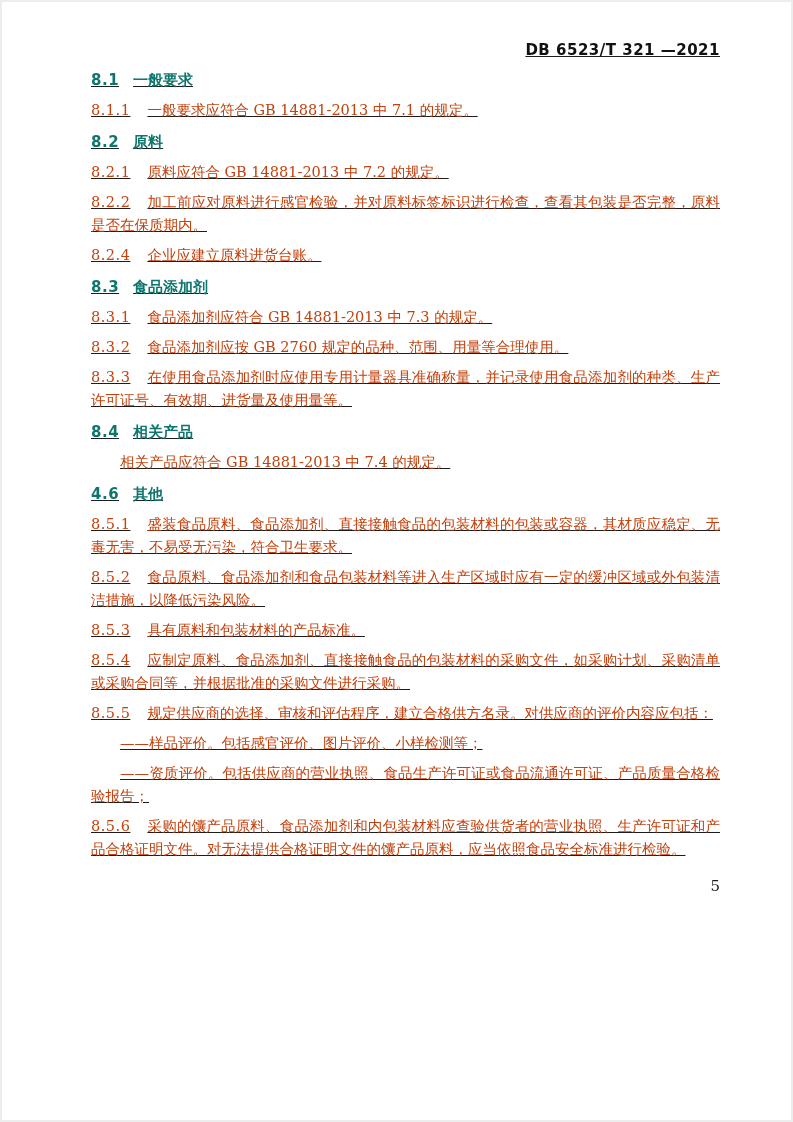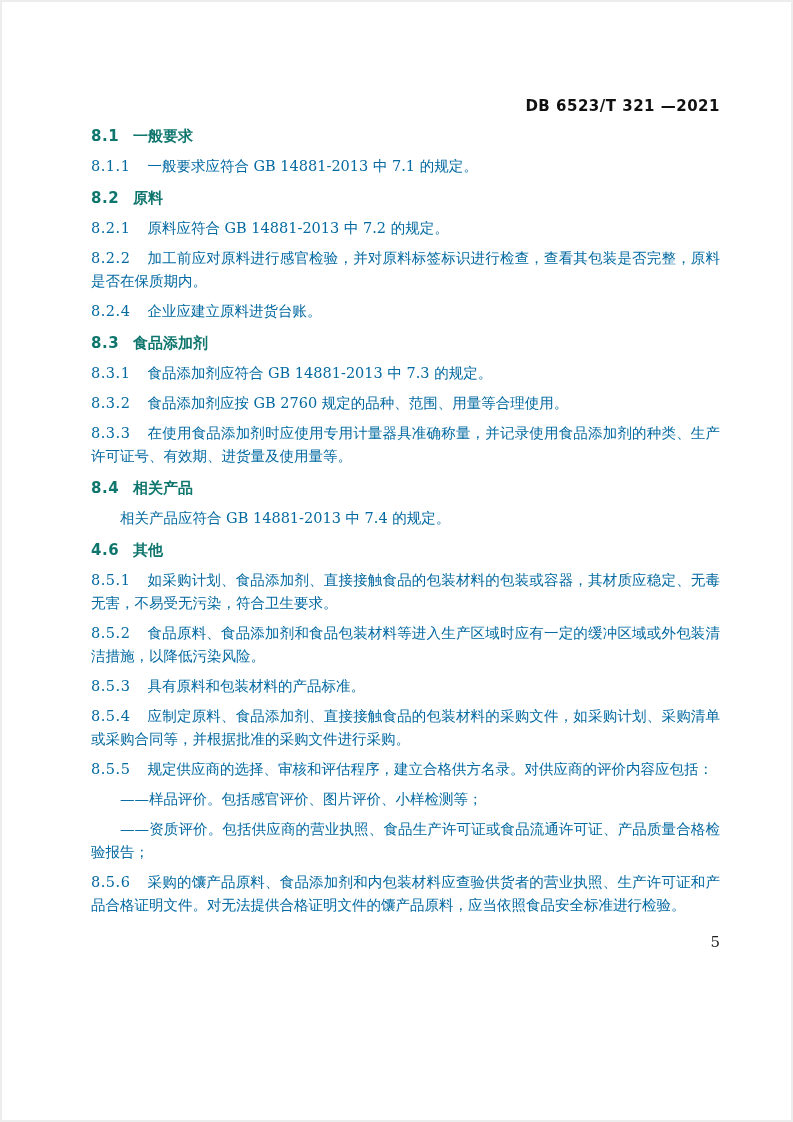--- a/index.html
+++ b/index.html
@@ -5,22 +5,23 @@
   html, body { margin: 0; padding: 0; background: #ffffff; }
   body {
     width: 793px; height: 1122px;
     font-family: "DejaVu Serif", "Liberation Serif", serif;
     color: #1c1c1c;
     position: relative;
     box-shadow: inset 0 0 0 2px #ededed;
     overflow: hidden;
   }
   .page-inner {
-    padding: 96px 73px 0 91px; 
+    padding: 40px 73px 0 91px; 
     box-sizing: border-box;
+    text-decoration: underline;
   }
   .page-header {
     text-align: right;
     font-family: "DejaVu Sans", "Liberation Sans", sans-serif;
     font-weight: bold;
     font-size: 15px;
     line-height: 20px;
     letter-spacing: 0.5px;
     color: #111;
   }
@@ -32,21 +33,21 @@
     font-size: 15px;
     line-height: 23px;
     color: #0f766e;
   }
   .sec-heading .sec-num { margin-right: 14px; letter-spacing: 0.5px; }
   .clause, .para-indent, .dash {
     margin: 7px 0 0 0;
     font-size: 14.5px;
     line-height: 23px;
     text-align: justify;
-    color: #0369a1;
+    color: #c2410c;
   }
   .clause .clause-num { margin-right: 17px; letter-spacing: 0.5px; white-space: nowrap; }
   .para-indent { text-indent: 2em; }
   .dash { text-indent: 2em; }
   .dash.tight { margin-top: -4px; }
   .page-footer {
     margin-top: 14px;
     padding-right: 73px;
     text-align: right;
     font-size: 15px;
@@ -67,21 +68,21 @@
       <p class="clause"><span class="clause-num">8.2.1</span><span>原料应符合 GB 14881-2013 中 7.2 的规定。</span></p>
       <p class="clause"><span class="clause-num">8.2.2</span><span>加工前应对原料进行感官检验，并对原料标签标识进行检查，查看其包装是否完整，原料是否在保质期内。</span></p>
       <p class="clause"><span class="clause-num">8.2.4</span><span>企业应建立原料进货台账。</span></p>
       <div class="sec-heading"><span class="sec-num">8.3</span><span class="sec-title">食品添加剂</span></div>
       <p class="clause"><span class="clause-num">8.3.1</span><span>食品添加剂应符合 GB 14881-2013 中 7.3 的规定。</span></p>
       <p class="clause"><span class="clause-num">8.3.2</span><span>食品添加剂应按 GB 2760 规定的品种、范围、用量等合理使用。</span></p>
       <p class="clause"><span class="clause-num">8.3.3</span><span>在使用食品添加剂时应使用专用计量器具准确称量，并记录使用食品添加剂的种类、生产许可证号、有效期、进货量及使用量等。</span></p>
       <div class="sec-heading"><span class="sec-num">8.4</span><span class="sec-title">相关产品</span></div>
       <p class="para-indent">相关产品应符合 GB 14881-2013 中 7.4 的规定。</p>
       <div class="sec-heading"><span class="sec-num">4.6</span><span class="sec-title">其他</span></div>
-      <p class="clause"><span class="clause-num">8.5.1</span><span>如采购计划、食品添加剂、直接接触食品的包装材料的包装或容器，其材质应稳定、无毒无害，不易受无污染，符合卫生要求。</span></p>
+      <p class="clause"><span class="clause-num">8.5.1</span><span>盛装食品原料、食品添加剂、直接接触食品的包装材料的包装或容器，其材质应稳定、无毒无害，不易受无污染，符合卫生要求。</span></p>
       <p class="clause"><span class="clause-num">8.5.2</span><span>食品原料、食品添加剂和食品包装材料等进入生产区域时应有一定的缓冲区域或外包装清洁措施，以降低污染风险。</span></p>
       <p class="clause"><span class="clause-num">8.5.3</span><span>具有原料和包装材料的产品标准。</span></p>
       <p class="clause"><span class="clause-num">8.5.4</span><span>应制定原料、食品添加剂、直接接触食品的包装材料的采购文件，如采购计划、采购清单或采购合同等，并根据批准的采购文件进行采购。</span></p>
       <p class="clause"><span class="clause-num">8.5.5</span><span>规定供应商的选择、审核和评估程序，建立合格供方名录。对供应商的评价内容应包括：</span></p>
       <p class="dash">——样品评价。包括感官评价、图片评价、小样检测等；</p>
       <p class="dash">——资质评价。包括供应商的营业执照、食品生产许可证或食品流通许可证、产品质量合格检验报告；</p>
       <p class="clause"><span class="clause-num">8.5.6</span><span>采购的馕产品原料、食品添加剂和内包装材料应查验供货者的营业执照、生产许可证和产品合格证明文件。对无法提供合格证明文件的馕产品原料，应当依照食品安全标准进行检验。</span></p>
     </div>
 </div>
 

